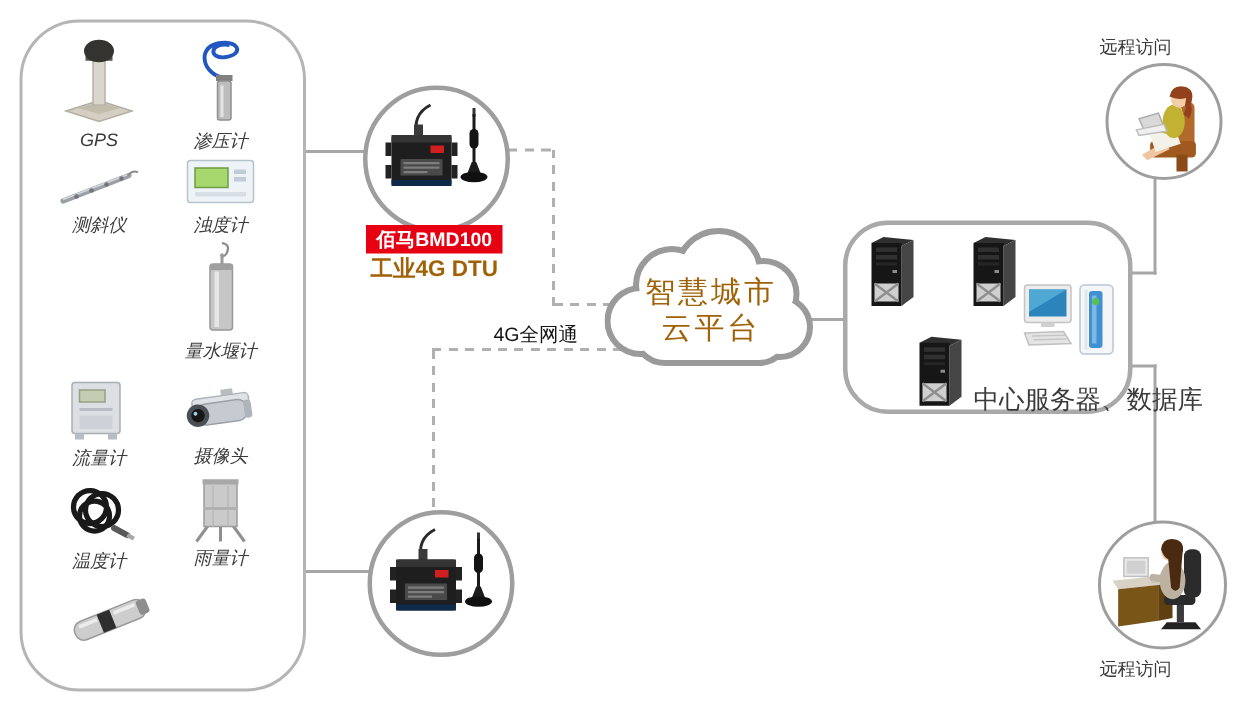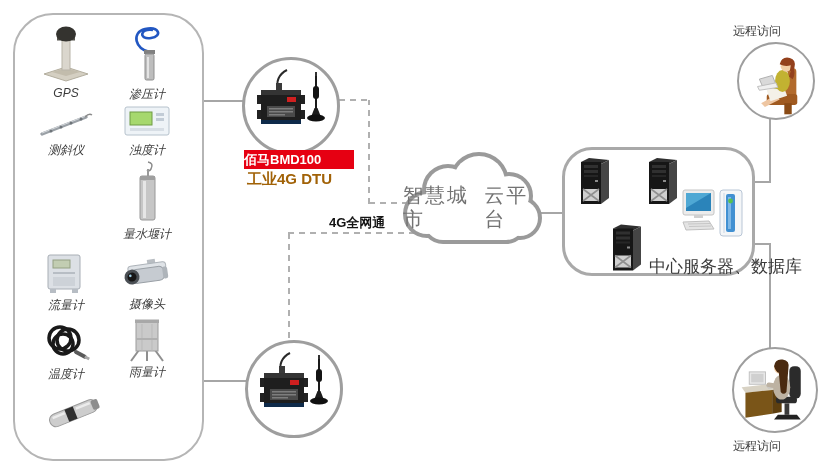--- a/index.html
+++ b/index.html
@@ -9,27 +9,27 @@
   .dash-h{position:absolute;height:2px;background:repeating-linear-gradient(90deg,#b0b0b0 0 6px,transparent 6px 11px);}
   .dash-v{position:absolute;width:2px;background:repeating-linear-gradient(0deg,#b0b0b0 0 6px,transparent 6px 11px);}
   .panel{position:absolute;background:#fff;box-sizing:border-box;border:3px solid #a9a9a9;}
   #sensor-panel{left:13px;top:13px;width:191px;height:448px;border-radius:40px;border-width:2px;border-color:#b5b5b5;}
   #server-panel{left:562px;top:147px;width:193px;height:129px;border-radius:30px;}
   .circle{position:absolute;background:#fff;border:3px solid #9e9e9e;border-radius:50%;box-sizing:border-box;
           display:flex;align-items:center;justify-content:center;overflow:hidden;}
   .sensor{position:absolute;width:80px;text-align:center;font-style:italic;}
   .sensor svg{display:block;margin:0 auto;}
   .sensor-label{font-size:12px;color:#3a3a3a;margin-top:2px;white-space:nowrap;}
-  #dtu-badge{position:absolute;left:244px;top:150px;width:110px;height:19px;background:#e60012;color:#fff;
-             font-size:13px;font-weight:bold;line-height:19px;}
+  #dtu-badge{position:absolute;left:244px;top:150px;width:91px;height:19px;background:#e60012;color:#fff;
+             font-size:13px;font-weight:bold;text-align:center;line-height:19px;}
   #dtu-model{position:absolute;left:241px;top:170px;width:97px;font-size:15px;font-weight:bold;color:#a16207;text-align:center;}
-  #network-label{position:absolute;left:329px;top:214px;font-size:13px;font-weight:bold;color:#141414;}
+  #network-label{position:absolute;left:329px;top:214px;font-size:13px;font-weight:normal;color:#141414;}
   #cloud-wrap{position:absolute;left:403px;top:152px;width:142px;height:102px;}
-  #cloud-text{position:absolute;inset:0;display:flex;flex-direction:row;align-items:center;justify-content:center;
-              font-size:20px;color:#737373;letter-spacing:2px;line-height:1.2;padding-top:8px;}
+  #cloud-text{position:absolute;inset:0;display:flex;flex-direction:column;align-items:center;justify-content:center;
+              font-size:20px;color:#a16207;letter-spacing:2px;line-height:1.2;padding-top:8px;}
   #datacenter-label{position:absolute;left:649px;top:255px;width:104px;font-size:17px;color:#3a3a3a;white-space:nowrap;}
   .remote-label{position:absolute;width:88px;font-size:12px;color:#3a3a3a;}
 </style>
 </head>
 <body>
 
 <div id="stage">
 
   <div class="line" style="left:204px;top:100px;width:39px;height:2px"></div>
   <div class="line" style="left:204px;top:380px;width:42px;height:2px"></div>

